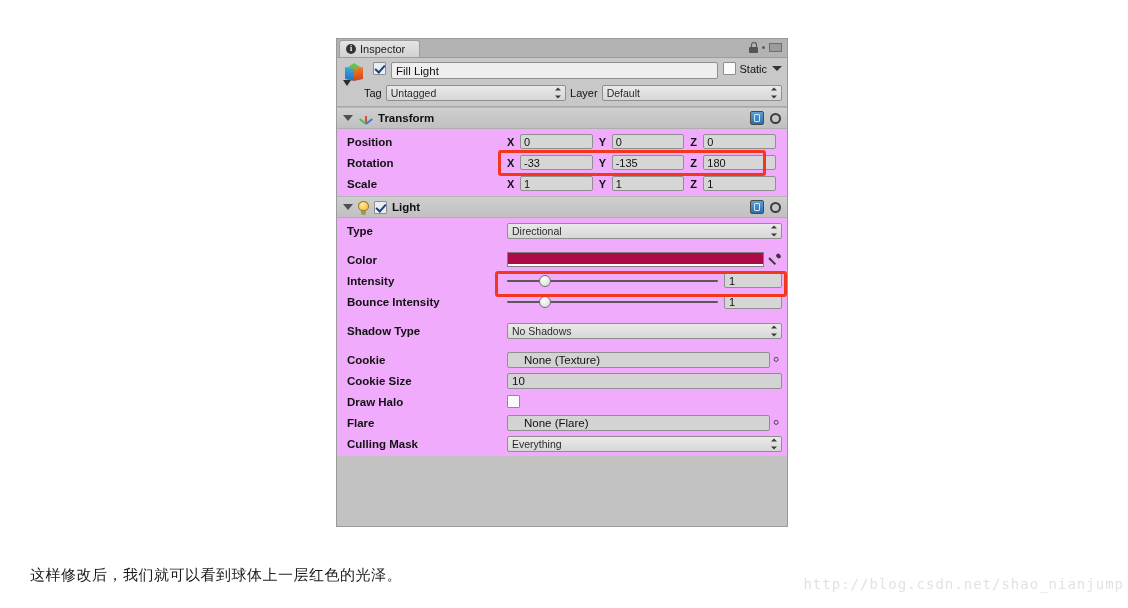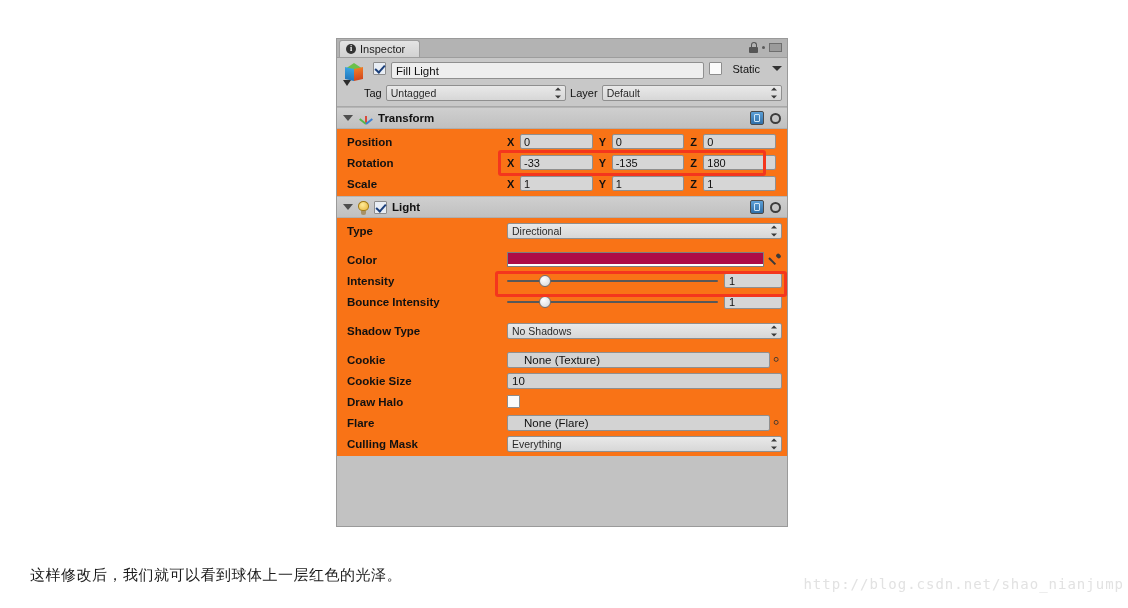--- a/index.html
+++ b/index.html
@@ -171,21 +171,21 @@
     font-size: 11.5px;
     color: #111;
     display: flex;
     align-items: center;
     padding-left: 4px;
     box-sizing: border-box;
   }
   .staticbox {
     display: flex;
     align-items: center;
-    gap: 10px;
+    gap: 3px;
     flex: 0 0 auto;
     font-size: 11px;
     color: #111;
   }
   .caret-dn {
     width: 0; height: 0;
     border-left: 5px solid transparent;
     border-right: 5px solid transparent;
     border-top: 5px solid #333;
     margin-left: 2px;
@@ -329,21 +329,21 @@
   .bulb-ico::after {
     content: "";
     position: absolute;
     left: 3px; bottom: 0px;
     width: 5px; height: 4px;
     background: #a79167;
     border-radius: 0 0 2px 2px;
   }
 
   
-  .section-body { background: #f97316; padding: 2px 0 2px 0; }
+  .section-body { background: #f0abfc; padding: 2px 0 2px 0; }
   .prow {
     display: flex;
     align-items: center;
     height: 21px;
     padding: 0 5px 0 10px;
     box-sizing: border-box;
   }
   .plabel {
     font-size: 11.5px;
     color: #111;

